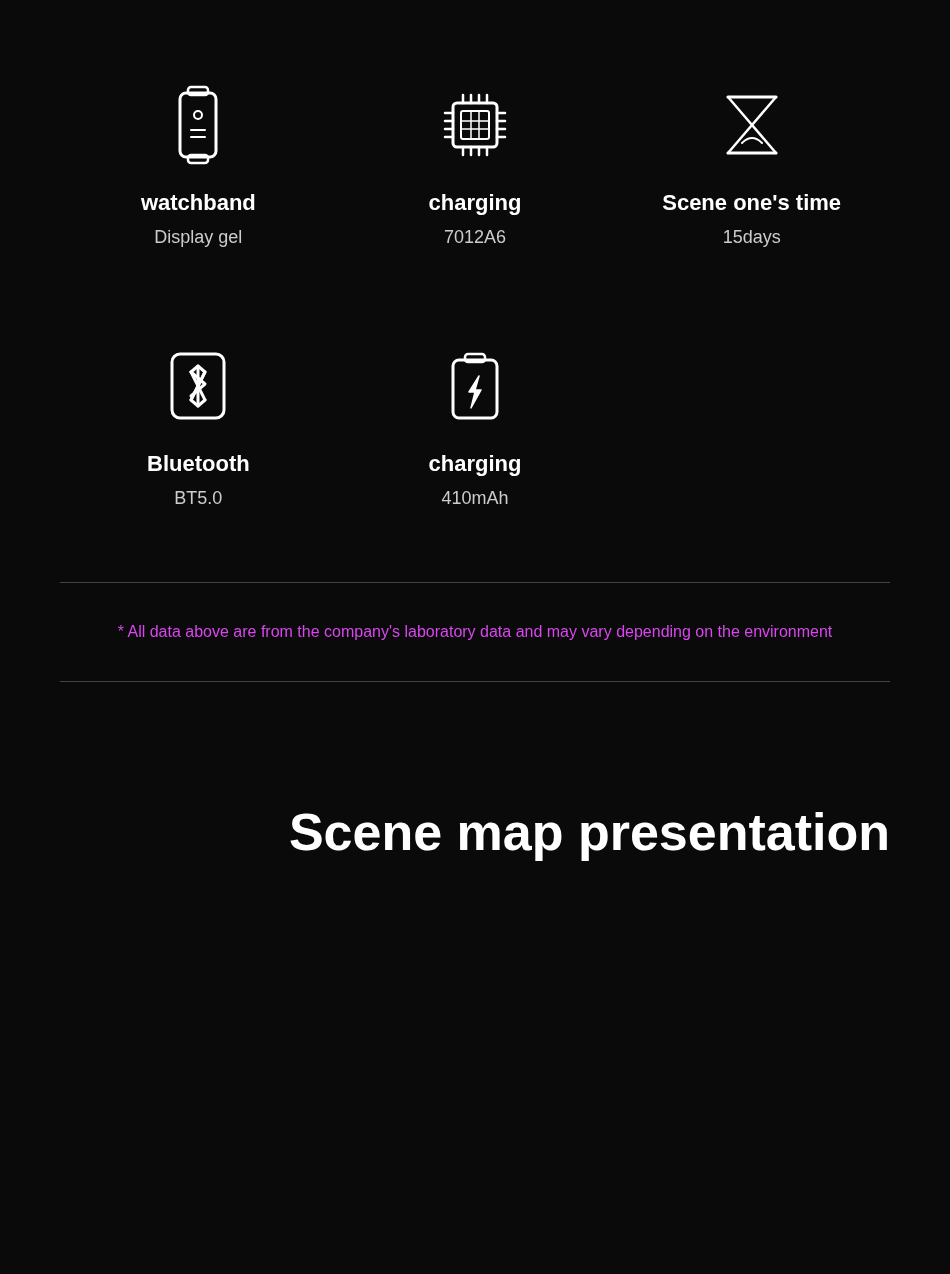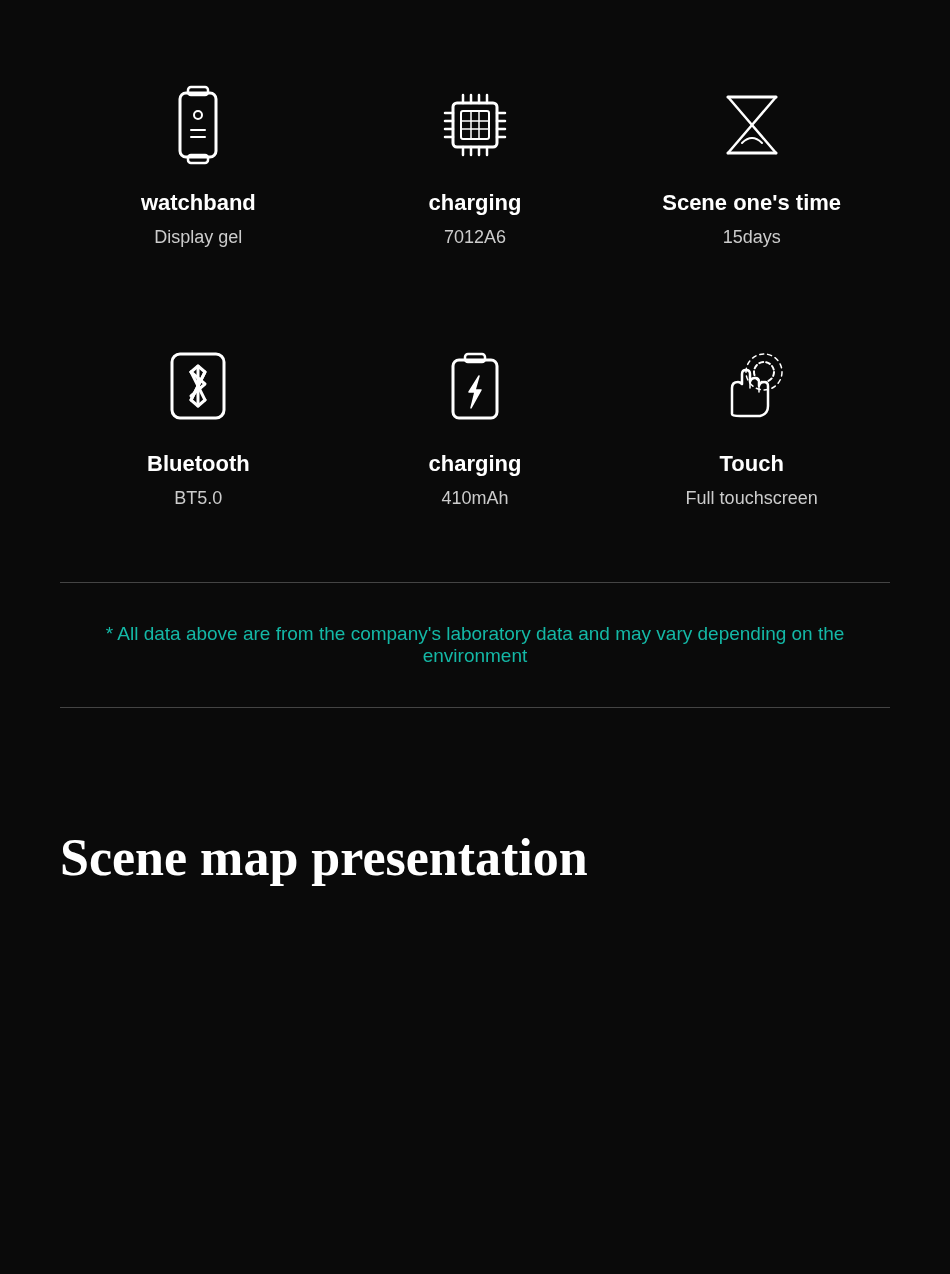--- a/index.html
+++ b/index.html
@@ -55,29 +55,28 @@
       color: #cccccc;
       line-height: 1.5;
     }
     .divider {
       border: none;
       border-top: 1px solid #444;
       margin: 20px 0;
     }
     .disclaimer {
       text-align: center;
-      color: #14b8a6;
-      font-size: 19px;
+      color: #d946ef;
+      font-size: 16px;
       padding: 20px 0;
     }
     .scene-section {
       margin-top: 60px;
       padding: 60px 0 40px 0;
-      text-align: left;
-      font-family: Liberation Serif, serif;
+      text-align: right;
     }
     .scene-title {
       font-size: 52px;
       font-weight: 900;
       color: #ffffff;
     }
   </style>
 </head>
 <body>
 
@@ -177,35 +176,20 @@
 
           <rect x="30" y="8" width="20" height="8" rx="3" stroke="#fff" stroke-width="2.5" fill="none"></rect>
 
           <path d="M44,30 L34,46 L40,46 L36,62 L46,44 L40,44 Z" stroke="#fff" stroke-width="1.5" fill="#fff"></path>
         </svg>
       </div>
       <div class="spec-title">charging</div>
       <div class="spec-value">410mAh</div>
     </div>
 
-    <div class="spec-cell">
-      <div class="spec-icon">
-        <svg viewBox="0 0 80 80">
-
-          <circle cx="52" cy="26" r="10" stroke="#fff" stroke-width="2" fill="none" stroke-dasharray="4,3"></circle>
-          <circle cx="52" cy="26" r="18" stroke="#fff" stroke-width="1.5" fill="none" stroke-dasharray="4,4"></circle>
-
-          <path d="M20,68 L20,42 Q20,36 26,36 Q28,36 30,38 L30,28 Q30,24 34,24 Q38,24 38,28 L38,36 Q39,32 43,32 Q47,32 47,36 L47,40 Q48,36 52,36 Q56,36 56,40 L56,60 Q56,68 48,70 L28,70 Q20,70 20,68 Z" stroke="#fff" stroke-width="2.5" fill="none"></path>
-          <line x1="38" y1="28" x2="38" y2="42" stroke="#fff" stroke-width="1.5"></line>
-          <line x1="47" y1="36" x2="47" y2="46" stroke="#fff" stroke-width="1.5"></line>
-        </svg>
-      </div>
-      <div class="spec-title">Touch</div>
-      <div class="spec-value">Full touchscreen</div>
-    </div>
 
   </div>
 
   <hr class="divider">
   <p class="disclaimer">* All data above are from the company's laboratory data and may vary depending on the environment</p>
   <hr class="divider">
 
   <div class="scene-section">
     <div class="scene-title">Scene map presentation</div>
   </div>

